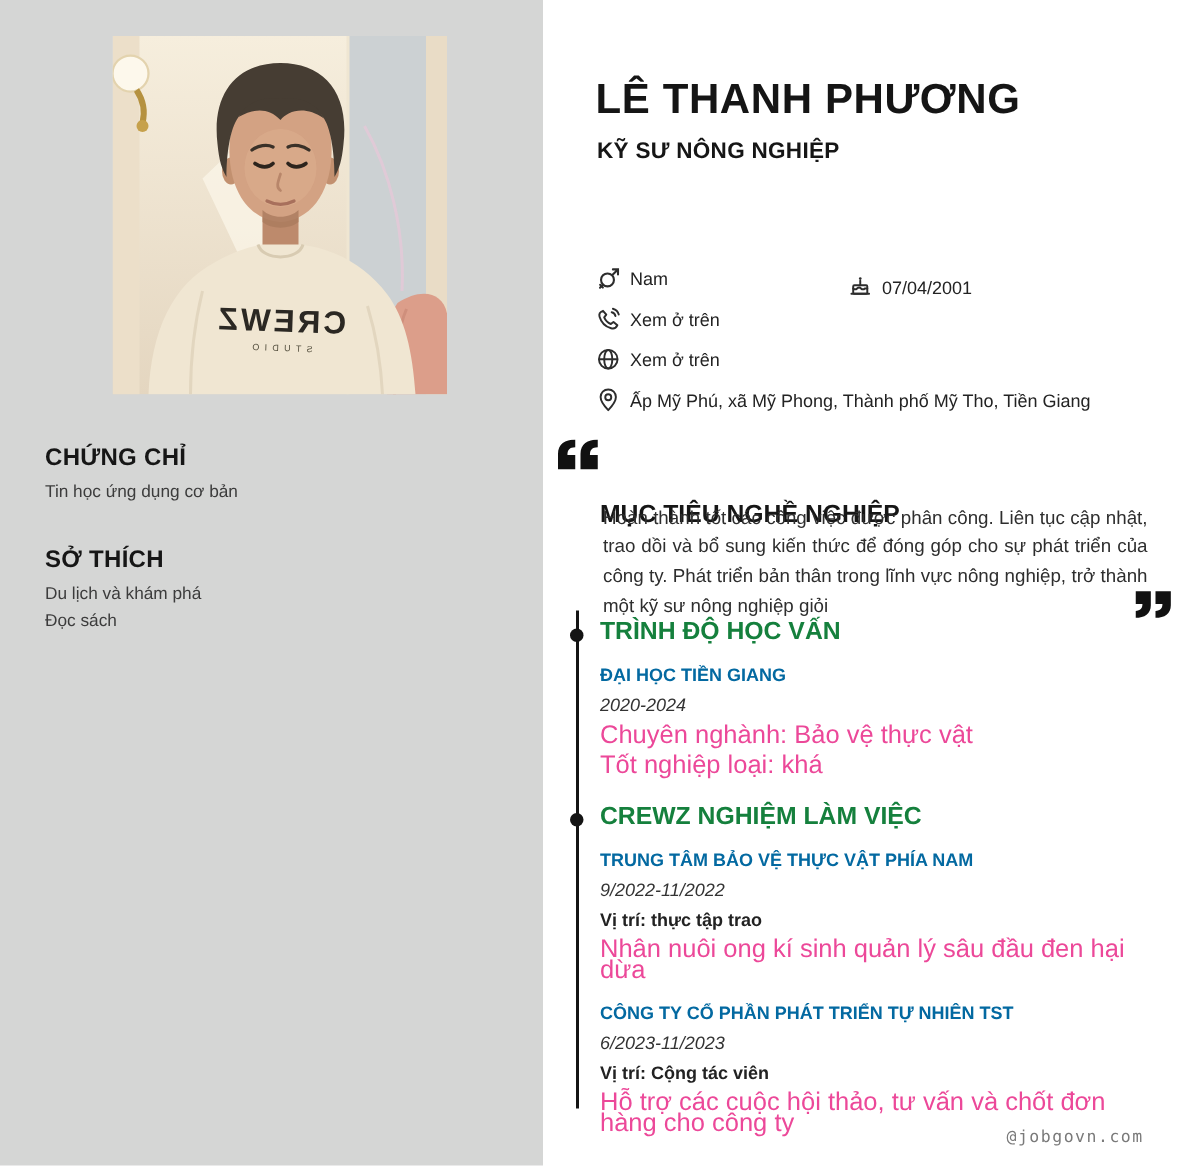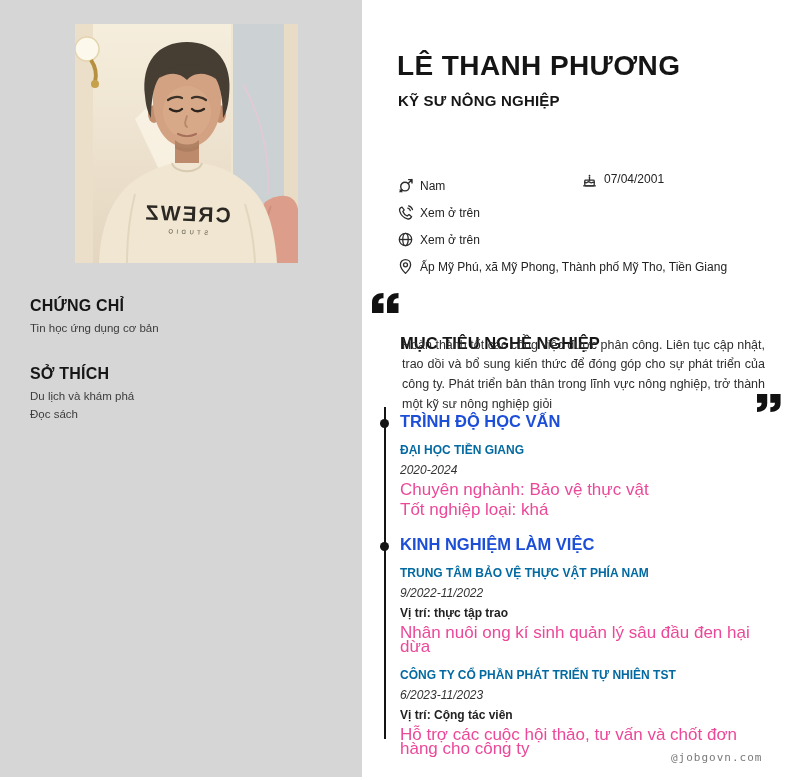--- a/index.html
+++ b/index.html
@@ -15,35 +15,35 @@
   .side-item + .side-item{margin-top:2px;}
   
   .name{position:absolute;left:397px;top:31px;font-size:28px;font-weight:bold;letter-spacing:.4px;color:#151515;}
   .job-title{position:absolute;left:398px;top:80px;font-size:15px;font-weight:bold;letter-spacing:.2px;color:#161616;}
   
   .contact{position:absolute;left:397px;top:172px;width:378px;}
   .c-row{display:flex;align-items:center;height:27px;position:relative;}
   .c-icon{width:17px;height:17px;margin-right:6px;flex:none;display:flex;align-items:center;}
   .c-icon svg{display:block;}
   .c-text{font-size:12px;color:#232323;}
-  .c-bday{position:absolute;left:184px;top:0;display:flex;align-items:flex-start;height:27px;}
+  .c-bday{position:absolute;left:168px;top:0;display:flex;align-items:flex-end;height:27px;}
   
   .quote-open{position:absolute;left:372px;top:293px;}
   .quote-close{position:absolute;left:757px;top:394px;}
   .obj-h{position:absolute;left:400px;top:317px;font-size:16.5px;font-weight:bold;color:#161616;}
   .obj-text{position:absolute;left:402px;top:323px;width:363px;font-size:12.5px;line-height:19.8px;
             text-align:justify;color:#2e2e2e;}
   
   .timeline{position:absolute;left:384px;top:407px;width:2px;height:332px;background:#141414;}
   .tdot{position:absolute;left:380px;width:9px;height:9px;border-radius:50%;background:#141414;}
   .tdot1{top:419px;} .tdot2{top:542px;}
   
   .section{position:absolute;left:400px;width:372px;}
   .sec-edu{top:412px;} .sec-exp{top:535px;}
-  .sec-h{font-size:16.5px;font-weight:bold;color:#1d4ed8;line-height:19px;}
+  .sec-h{font-size:16.5px;font-weight:bold;color:#15803d;line-height:19px;}
   .entry-org{font-size:12px;font-weight:bold;color:#0369a1;margin-top:12px;line-height:14px;}
   .entry-org.gap{margin-top:14px;}
   .entry-period{font-size:12px;font-style:italic;color:#333;margin-top:6px;line-height:14px;}
   .entry-pos{font-size:12px;font-weight:bold;color:#222;margin-top:6px;line-height:14px;}
   .entry-line{font-size:17px;color:#ec4899;margin-top:6px;line-height:14px;}
   
   .watermark{position:absolute;left:671px;top:751px;font-family:"DejaVu Sans Mono",monospace;
              font-size:11px;letter-spacing:1px;color:#7a7a7a;}
   svg text{font-family:"Liberation Sans","DejaVu Sans",sans-serif;}
 </style>
@@ -189,21 +189,21 @@
 
   <section class="section sec-edu">
     <div class="sec-h">TRÌNH ĐỘ HỌC VẤN</div>
     <div class="entry-org">ĐẠI HỌC TIỀN GIANG</div>
     <div class="entry-period">2020-2024</div>
     <div class="entry-line">Chuyên nghành: Bảo vệ thực vật</div>
     <div class="entry-line">Tốt nghiệp loại: khá</div>
   </section>
 
   <section class="section sec-exp">
-    <div class="sec-h">KINH NGHIỆM LÀM VIỆC</div>
+    <div class="sec-h">CREWZ NGHIỆM LÀM VIỆC</div>
     <div class="entry-org">TRUNG TÂM BẢO VỆ THỰC VẬT PHÍA NAM</div>
     <div class="entry-period">9/2022-11/2022</div>
     <div class="entry-pos">Vị trí: thực tập trao</div>
     <div class="entry-line">Nhân nuôi ong kí sinh quản lý sâu đầu đen hại dừa</div>
     <div class="entry-org gap">CÔNG TY CỔ PHẦN PHÁT TRIỂN TỰ NHIÊN TST</div>
     <div class="entry-period">6/2023-11/2023</div>
     <div class="entry-pos">Vị trí: Cộng tác viên</div>
     <div class="entry-line">Hỗ trợ các cuộc hội thảo, tư vấn và chốt đơn hàng cho công ty</div>
   </section>
 

